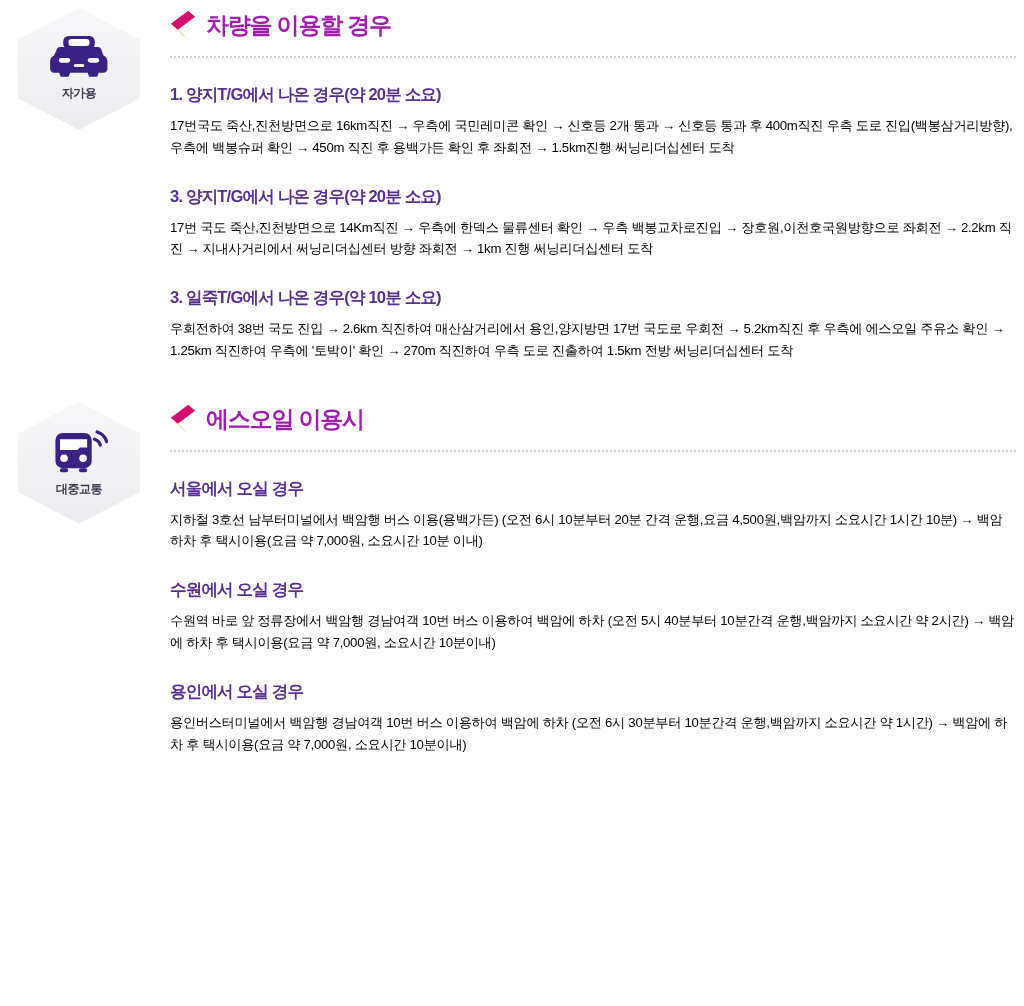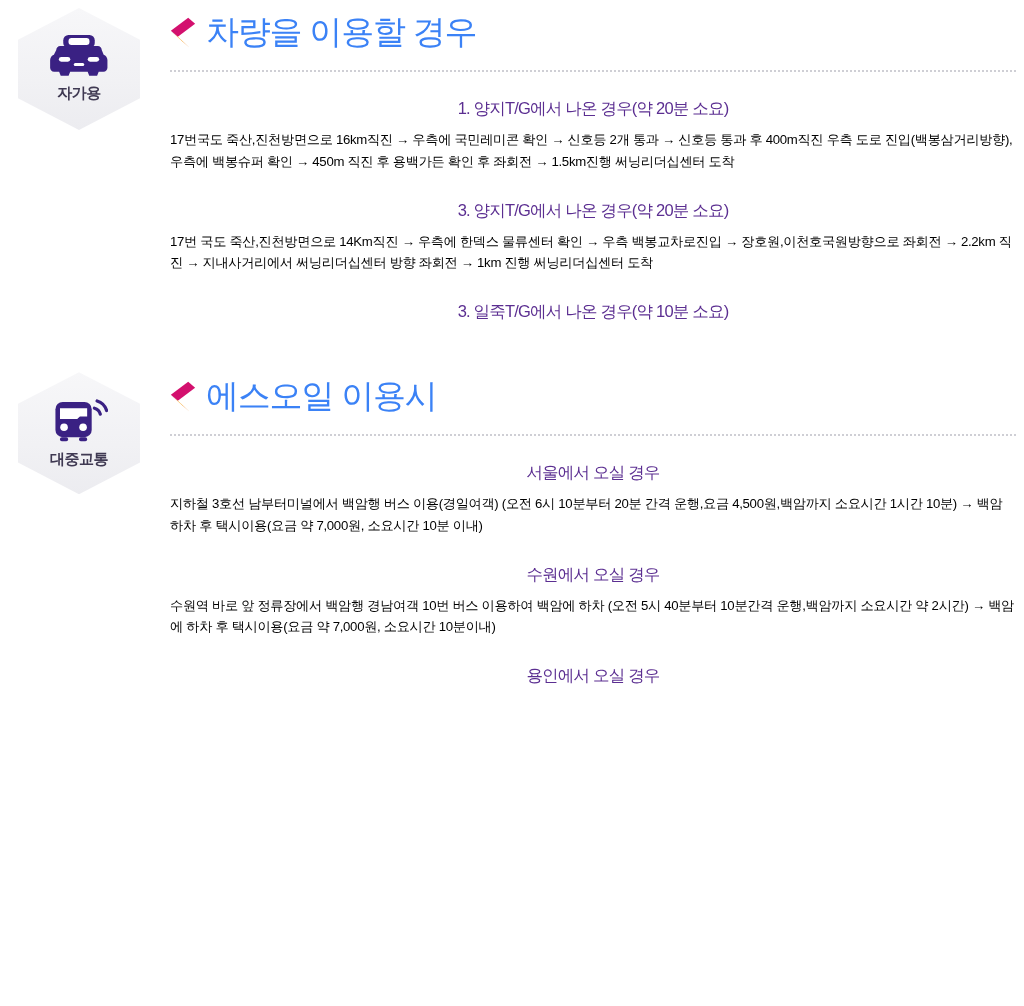--- a/index.html
+++ b/index.html
@@ -17,36 +17,36 @@
   .badge-col{width:170px;flex:none;display:flex;justify-content:flex-start;}
   .hexagon{
     margin-left:18px;margin-top:2px;
     width:122px;height:122px;
     clip-path:polygon(50% 0%,100% 26%,100% 74%,50% 100%,0% 74%,0% 26%);
     background:linear-gradient(180deg,#f7f7f9 0%,#f1f1f4 60%,#ececf0 100%);
     display:flex;flex-direction:column;align-items:center;justify-content:center;
   }
   .hexagon .icon{line-height:0;}
   .badge-label{
-    margin-top:7px;font-size:15px;font-weight:700;color:#3f3952;letter-spacing:-0.5px;
+    margin-top:7px;font-size:12px;font-weight:700;color:#3f3952;letter-spacing:-0.5px;
   }
 
   
   .content{flex:1;min-width:0;padding-right:8px;}
   .section-header{display:flex;align-items:center;gap:10px;padding-top:4px;}
   .section-title{
-    font-size:33px;font-weight:400;color:#3b82f6;letter-spacing:-1.2px;margin:0;
+    font-size:23px;font-weight:700;color:#a21caf;letter-spacing:-1.2px;margin:0;
   }
   .mark{width:26px;height:31px;flex:none;}
   .dotted{border:0;border-top:2px dotted #cfcfd5;margin:15px 0 0 0;height:0;}
 
   .sub{margin-top:26px;}
   .sub + .sub{margin-top:27px;}
   .sub-heading{
-    margin:0 0 9px 0;font-size:16.5px;font-weight:400;color:#5b2e91;letter-spacing:-0.8px;text-align:center;
+    margin:0 0 9px 0;font-size:16.5px;font-weight:700;color:#5b2e91;letter-spacing:-0.8px;
   }
   .sub-body{
     margin:0;font-size:13.2px;line-height:1.65;color:#000000;letter-spacing:-0.3px;
   }
   .hidden-defs{position:absolute;width:0;height:0;overflow:hidden;}
 </style>
 </head>
 <body>
 
 <svg class="hidden-defs" aria-hidden="true">
@@ -94,20 +94,21 @@
       <div class="sub">
         <h3 class="sub-heading">1. 양지T/G에서 나온 경우(약 20분 소요)</h3>
         <p class="sub-body">17번국도 죽산,진천방면으로 16km직진 → 우측에 국민레미콘 확인 → 신호등 2개 통과 → 신호등 통과 후 400m직진 우측 도로 진입(백봉삼거리방향),우측에 백봉슈퍼 확인 → 450m 직진 후 용백가든 확인 후 좌회전 → 1.5km진행 써닝리더십센터 도착</p>
       </div>
       <div class="sub">
         <h3 class="sub-heading">3. 양지T/G에서 나온 경우(약 20분 소요)</h3>
         <p class="sub-body">17번 국도 죽산,진천방면으로 14Km직진 → 우측에 한덱스 물류센터 확인 → 우측 백봉교차로진입 → 장호원,이천호국원방향으로 좌회전 → 2.2km 직진 → 지내사거리에서 써닝리더십센터 방향 좌회전 → 1km 진행 써닝리더십센터 도착</p>
       </div>
       <div class="sub">
         <h3 class="sub-heading">3. 일죽T/G에서 나온 경우(약 10분 소요)</h3>
+        <p class="sub-body">우회전하여 38번 국도 진입 → 2.6km 직진하여 매산삼거리에서 용인,양지방면 17번 국도로 우회전 → 5.2km직진 후 우측에 에스오일 주유소 확인 → 1.25km 직진하여 우측에 '토박이' 확인 → 270m 직진하여 우측 도로 진출하여 1.5km 전방 써닝리더십센터 도착</p>
       </div>
     </div>
   </div>
 
   <div class="section">
     <div class="badge-col">
       <div class="hexagon">
         <span class="icon">
           <svg width="58" height="46" viewBox="0 0 64 50">
             <g fill="#3a2183">
@@ -132,25 +133,26 @@
             <polygon points="21,0 29,7 9,22 1,15" fill="#d3106e"></polygon>
             <polygon points="1,15 9,22 22,34 14,27" fill="url(#arm-grad)"></polygon>
           </svg>
         </span>
         <h2 class="section-title">에스오일 이용시</h2>
       </div>
       <hr class="dotted">
 
       <div class="sub">
         <h3 class="sub-heading">서울에서 오실 경우</h3>
-        <p class="sub-body">지하철 3호선 남부터미널에서 백암행 버스 이용(경일여객) (오전 6시 10분부터 20분 간격 운행,요금 4,500원,백암까지 소요시간 1시간 10분) → 백암 하차 후 택시이용(요금 약 7,000원, 소요시간 10분 이내)</p>
+        <p class="sub-body">지하철 3호선 남부터미널에서 백암행 버스 이용(용백가든) (오전 6시 10분부터 20분 간격 운행,요금 4,500원,백암까지 소요시간 1시간 10분) → 백암 하차 후 택시이용(요금 약 7,000원, 소요시간 10분 이내)</p>
       </div>
       <div class="sub">
         <h3 class="sub-heading">수원에서 오실 경우</h3>
         <p class="sub-body">수원역 바로 앞 정류장에서 백암행 경남여객 10번 버스 이용하여 백암에 하차 (오전 5시 40분부터 10분간격 운행,백암까지 소요시간 약 2시간) → 백암에 하차 후 택시이용(요금 약 7,000원, 소요시간 10분이내)</p>
       </div>
       <div class="sub">
         <h3 class="sub-heading">용인에서 오실 경우</h3>
+        <p class="sub-body">용인버스터미널에서 백암행 경남여객 10번 버스 이용하여 백암에 하차 (오전 6시 30분부터 10분간격 운행,백암까지 소요시간 약 1시간) → 백암에 하차 후 택시이용(요금 약 7,000원, 소요시간 10분이내)</p>
       </div>
     </div>
   </div>
 
 </div>
 
 </body></html>

